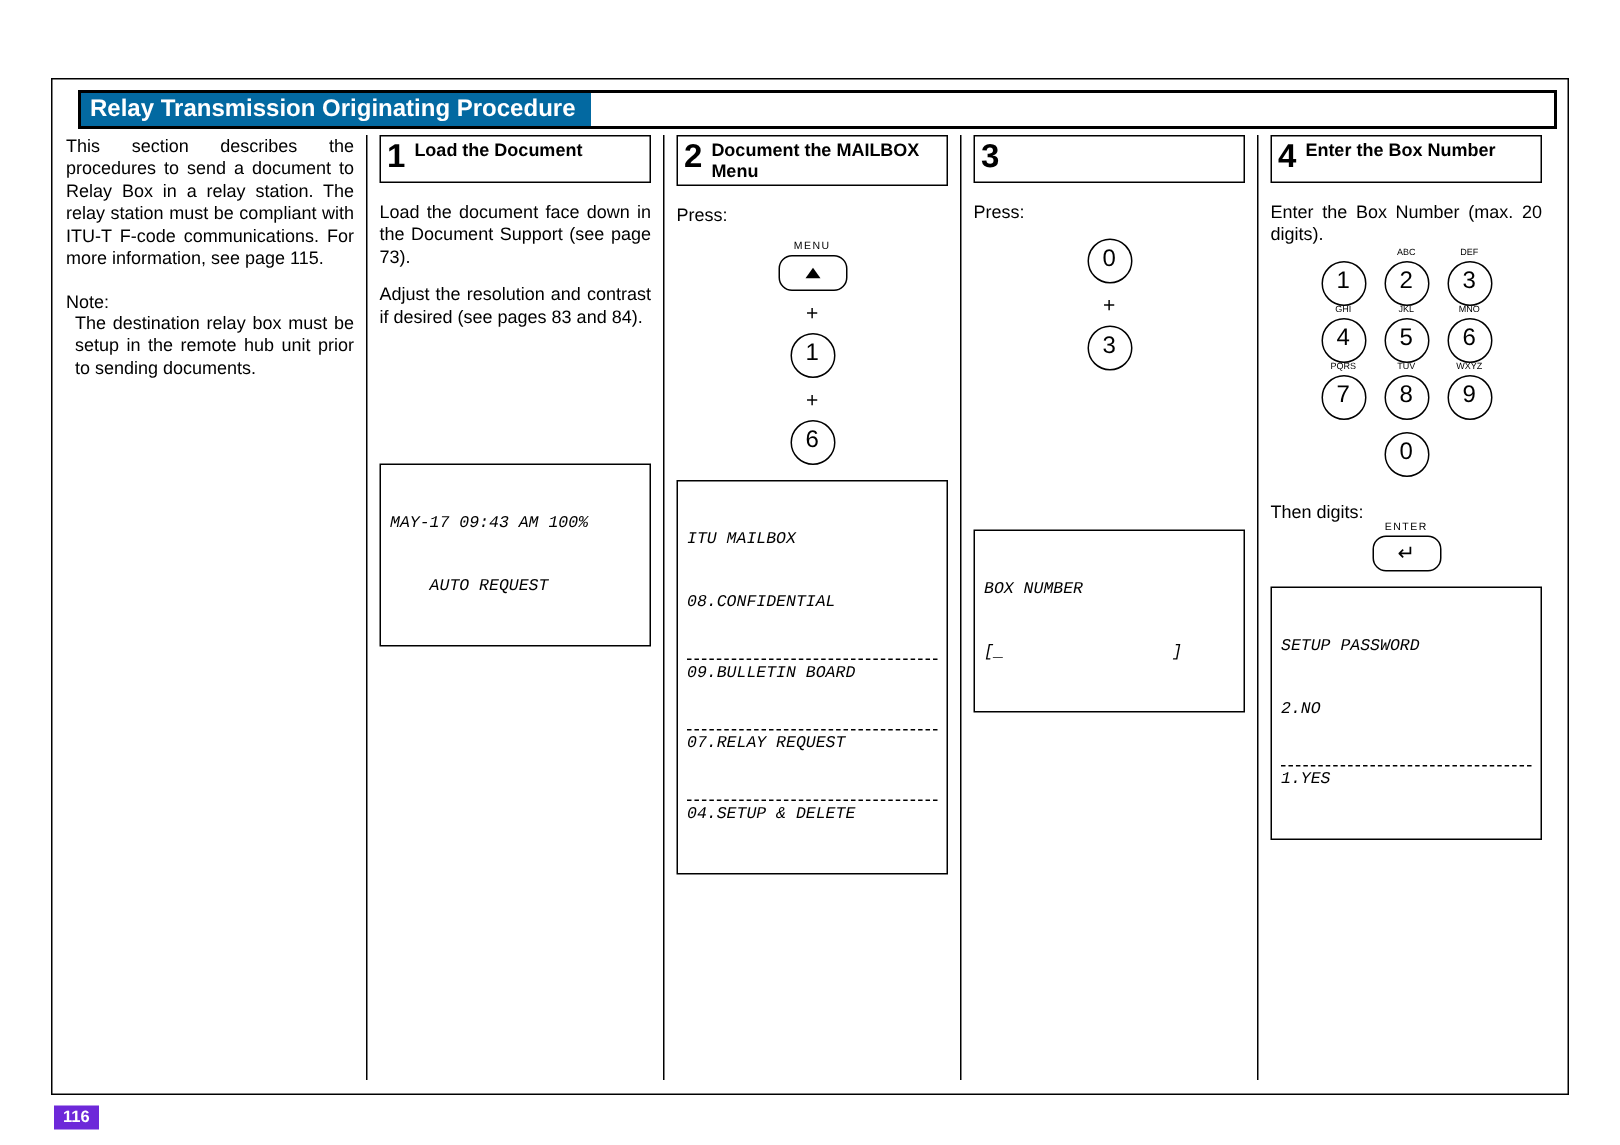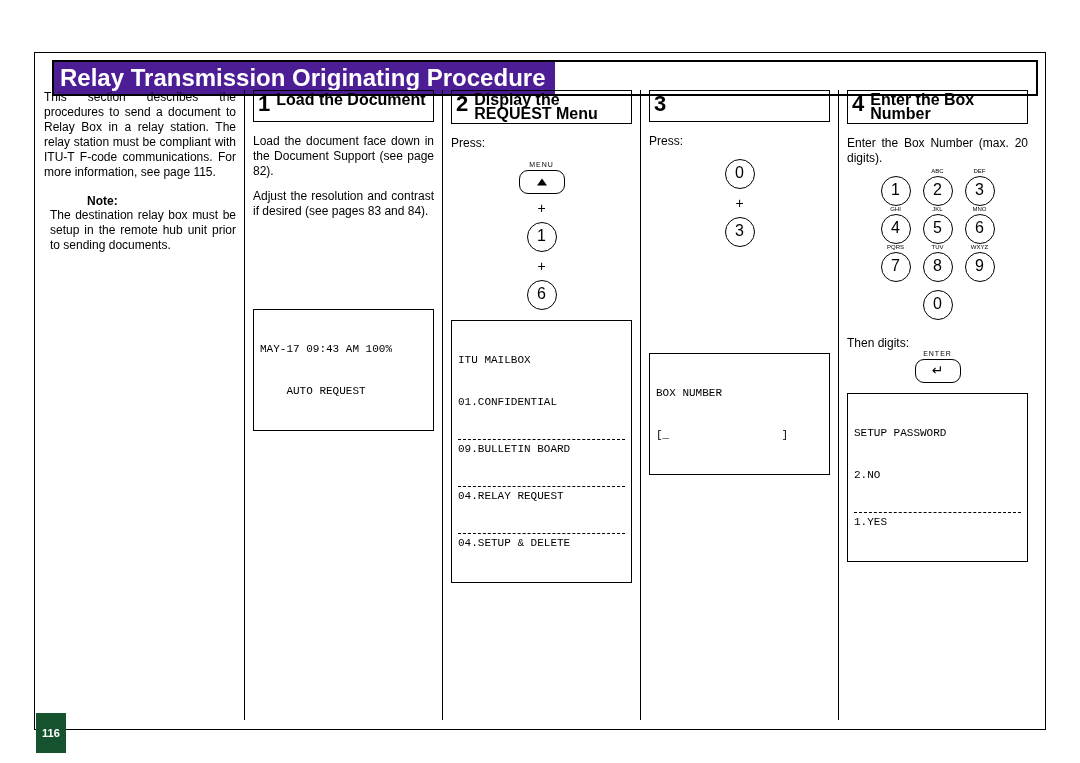--- a/index.html
+++ b/index.html
@@ -25,26 +25,26 @@
   .title-band {
     position: absolute;
     left: 52px;
     top: 60px;
     width: 986px;
     border: 2px solid #000;
     background: #fff;
     box-sizing: border-box;
   }
   .title-inner {
-    background: #4c1d95;
+    background: #0369a1;
     color: #fff;
     display: inline-block;
     padding: 2px 10px 2px 6px;
     font-weight: bold;
-    font-size: 24px;
+    font-size: 16px;
   }
   .columns {
     position: absolute;
     left: 36px;
     top: 90px;
     width: 1004px;
     display: flex;
     flex-direction: row;
   }
   .col {
@@ -66,31 +66,30 @@
     margin-bottom: 12px;
   }
   .step-num {
     font-size: 22px;
     font-weight: bold;
     line-height: 22px;
     margin-right: 6px;
   }
   .step-title {
     font-weight: bold;
-    font-size: 16px;
+    font-size: 12px;
     line-height: 14px;
   }
   .intro {
     text-align: justify;
     margin-bottom: 14px;
     line-height: 15px;
   }
   .note-label {
-    font-weight: bold;
-    margin-left: 43px;
+    font-weight: normal;
   }
   .note-body {
     margin-left: 6px;
     text-align: justify;
     line-height: 15px;
   }
   .body-text {
     text-align: justify;
     line-height: 15px;
     margin-bottom: 10px;
@@ -98,21 +97,21 @@
   .lcd {
     border: 1px solid #000;
     font-family: "Courier New", monospace;
     font-size: 11px;
     padding: 4px 6px;
     line-height: 14px;
     white-space: pre;
     margin-top: 10px;
     position: relative;
   }
-  .lcd .row { white-space: pre; }
+  .lcd .row { white-space: pre; font-style: italic; }
   .lcd-dashed-bottom {
     border-top: 1px dashed #000;
     margin-top: 2px;
     padding-top: 2px;
   }
   .menu-btn {
     display: block;
     margin: 0 auto;
     width: 44px;
     height: 22px;
@@ -186,24 +185,24 @@
     border-radius: 9px;
     position: relative;
     line-height: 20px;
     text-align: center;
     font-size: 14px;
   }
   .page-num {
     position: absolute;
     left: 36px;
     bottom: 10px;
-    background: #14532d;
+    background: #6d28d9;
     color: #fff;
     font-weight: bold;
-    padding: 14px 6px;
+    padding: 2px 6px;
     font-size: 11px;
   }
   .vrule { height: 630px; }
 </style>
 </head>
 <body>
 
 <div class="page-frame"></div>
 
 <div class="title-band">
@@ -218,47 +217,47 @@
       <span class="note-label">Note:</span>
       <div class="note-body">The destination relay box must be setup in the remote hub unit prior to sending documents.</div>
     </div>
   </div>
 
   <div class="col col1 vrule">
     <div class="step-head">
       <span class="step-num">1</span>
       <span class="step-title">Load the Document</span>
     </div>
-    <div class="body-text">Load the document face down in the Document Support (see page 82).</div>
+    <div class="body-text">Load the document face down in the Document Support (see page 73).</div>
     <div class="body-text">Adjust the resolution and contrast if desired (see pages 83 and 84).</div>
     <div class="lcd" style="margin-top:90px;">
       <div class="row">MAY-17 09:43 AM 100%</div>
       <div class="row">    AUTO REQUEST</div>
     </div>
   </div>
 
   <div class="col col2 vrule">
     <div class="step-head">
       <span class="step-num">2</span>
-      <span class="step-title">Display the REQUEST Menu</span>
+      <span class="step-title">Document the MAILBOX Menu</span>
     </div>
     <div class="body-text">Press:</div>
     <div class="menu-label">MENU</div>
     <div class="menu-btn">
         <div class="tri"></div>
       </div>
     <div class="plus">+</div>
     <span class="key">1</span>
     <div class="plus">+</div>
     <span class="key">6</span>
     <div class="lcd">
       <div class="row">ITU MAILBOX</div>
-      <div class="row">01.CONFIDENTIAL</div>
+      <div class="row">08.CONFIDENTIAL</div>
       <div class="row lcd-dashed-bottom">09.BULLETIN BOARD</div>
-      <div class="row lcd-dashed-bottom">04.RELAY REQUEST</div>
+      <div class="row lcd-dashed-bottom">07.RELAY REQUEST</div>
       <div class="row lcd-dashed-bottom">04.SETUP &amp; DELETE</div>
     </div>
   </div>
 
   <div class="col col3 vrule">
     <div class="step-head">
       <span class="step-num">3</span>
     </div>
     <div class="body-text">Press:</div>
     <span class="key">0</span>

